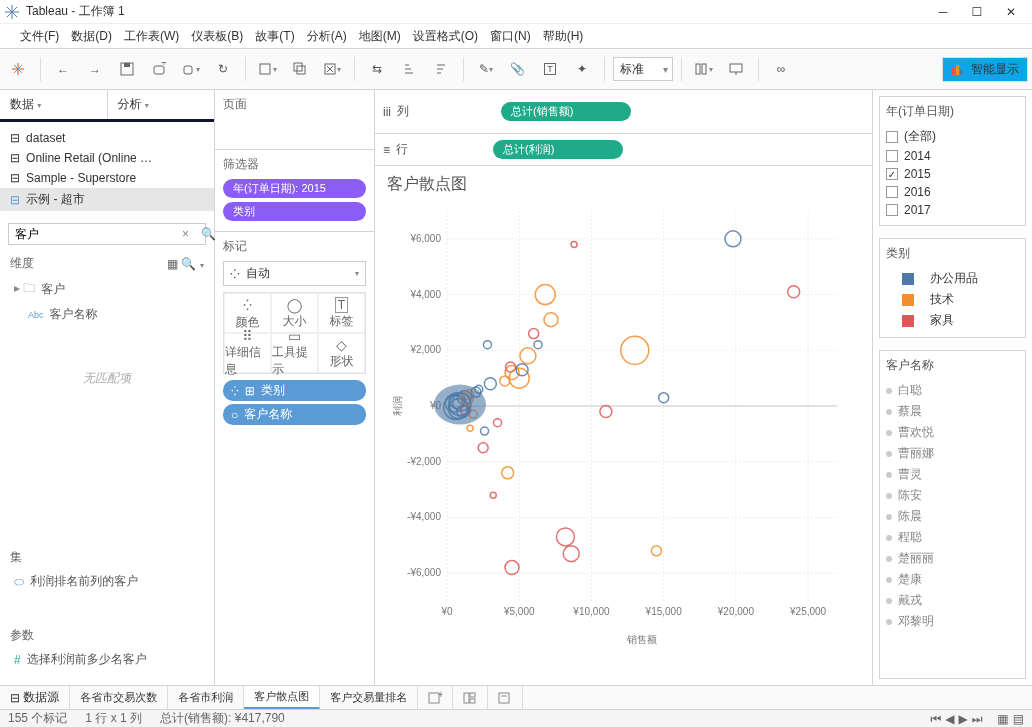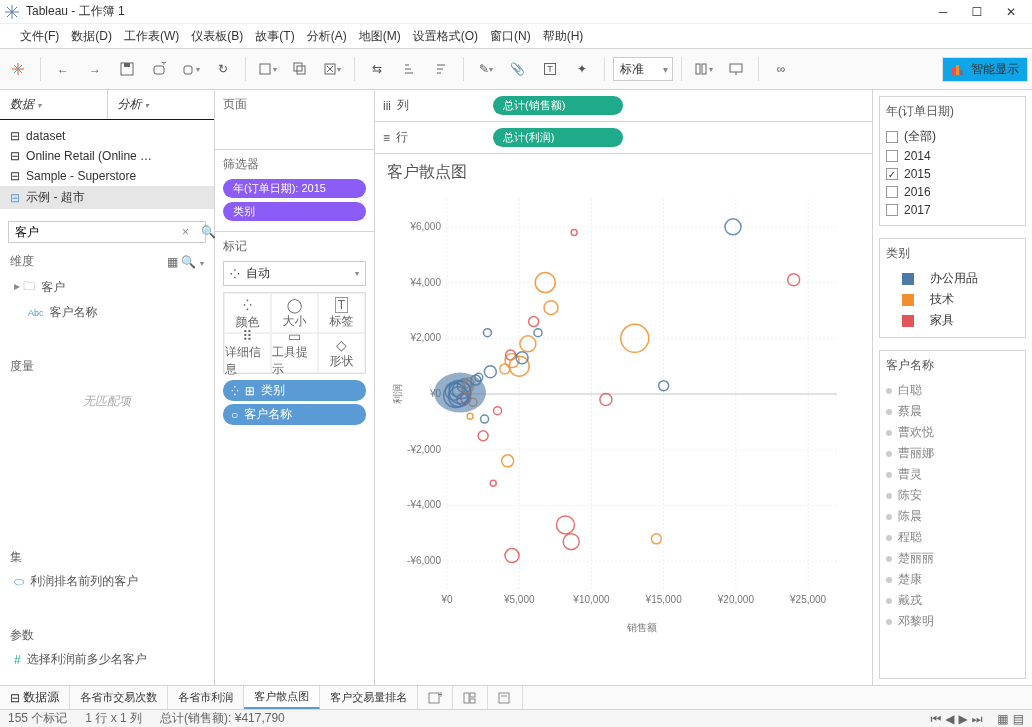--- a/index.html
+++ b/index.html
@@ -11,21 +11,21 @@
 .menubar { height: 24px; display: flex; align-items: center; padding: 0 20px; gap: 12px; }
 .menubar span { cursor: pointer; }
 .toolbar { height: 42px; border-top: 1px solid #d4d4d4; border-bottom: 1px solid #d4d4d4; display: flex; align-items: center; padding: 0 4px; gap: 4px; background: #fafafa; }
 .tbtn { width: 28px; height: 28px; display: flex; align-items: center; justify-content: center; cursor: pointer; color: #555; border-radius: 2px; }
 .tsep { width: 1px; height: 24px; background: #ddd; margin: 0 4px; }
 .tselect { height: 24px; border: 1px solid #ccc; background: #fff; padding: 0 18px 0 6px; position: relative; cursor: pointer; display: flex; align-items: center; min-width: 60px; }
 .tselect::after { content: "▾"; position: absolute; right: 4px; color: #888; font-size: 10px; }
 .smartshow { margin-left: auto; display: flex; align-items: center; gap: 6px; border: 1px solid #ddd; padding: 3px 8px; cursor: pointer; background: #0ea5e9; }
 .main { display: flex; height: calc(727px - 24px - 24px - 42px - 24px - 18px); }
 .leftpane { width: 215px; border-right: 1px solid #d4d4d4; display: flex; flex-direction: column; background: #fff; }
-.leftpane .tabs { display: flex; border-bottom: 1px solid #0f172a; font-style: italic; }
+.leftpane .tabs { display: flex; border-bottom: 3px solid #0f172a; }
 .leftpane .tabs .tab { flex: 1; padding: 6px 10px; cursor: pointer; }
 .leftpane .tabs .tab.active { border-right: 1px solid #d4d4d4; }
 .dslist { padding: 6px 0; }
 .dsrow { padding: 3px 10px; display: flex; align-items: center; gap: 6px; cursor: pointer; }
 .dsrow.active { background: #e6e6e6; }
 .searchbox { margin: 6px 8px; border: 1px solid #ccc; display: flex; align-items: center; }
 .searchbox input { border: none; flex: 1; padding: 3px 6px; outline: none; }
 .section-h { display: flex; align-items: center; justify-content: space-between; padding: 4px 10px; color: #666; }
 .fieldrow { padding: 3px 14px; display: flex; align-items: center; gap: 6px; color: #555; cursor: pointer; }
 .nomatch { text-align: center; color: #aaa; padding: 14px; font-style: italic; }
@@ -234,23 +234,20 @@
     </div>
     <div class="fieldrow">
         <span style="color:#888">▸ 🗀</span>
         <span>客户</span>
       </div>
     <div class="fieldrow" style="padding-left:28px">
         <span style="color:#5b9bd5;font-size:9px">Abc</span>
         <span>客户名称</span>
       </div>
     <div style="height:30px"></div>
-    <div class="section-h">
-        <span>度量</span>
-      </div>
     <div class="nomatch">无匹配项</div>
     <div style="flex:1"></div>
     <div class="section-h">
         <span>集</span>
       </div>
     <div class="fieldrow">
         <span style="color:#5b9bd5">⬭</span>
         <span>利润排名前列的客户</span>
       </div>
     <div style="height:30px"></div>
@@ -320,21 +317,21 @@
       </div>
     </div>
   </div>
 
   <div class="viewpane">
     <div class="shelf">
       <div class="slabel">
           <span>iii</span>
           <span>列</span>
         </div>
-      <div class="pill teal" style="margin:0;min-width:130px">总计(销售额)</div>
+      <div class="pill teal" style="margin:8px;min-width:130px">总计(销售额)</div>
     </div>
     <div class="shelf">
       <div class="slabel">
           <span>≡</span>
           <span>行</span>
         </div>
       <div class="pill teal" style="margin:0;min-width:130px">总计(利润)</div>
     </div>
     <div class="chartarea">
       <div class="chtitle">客户散点图</div>

